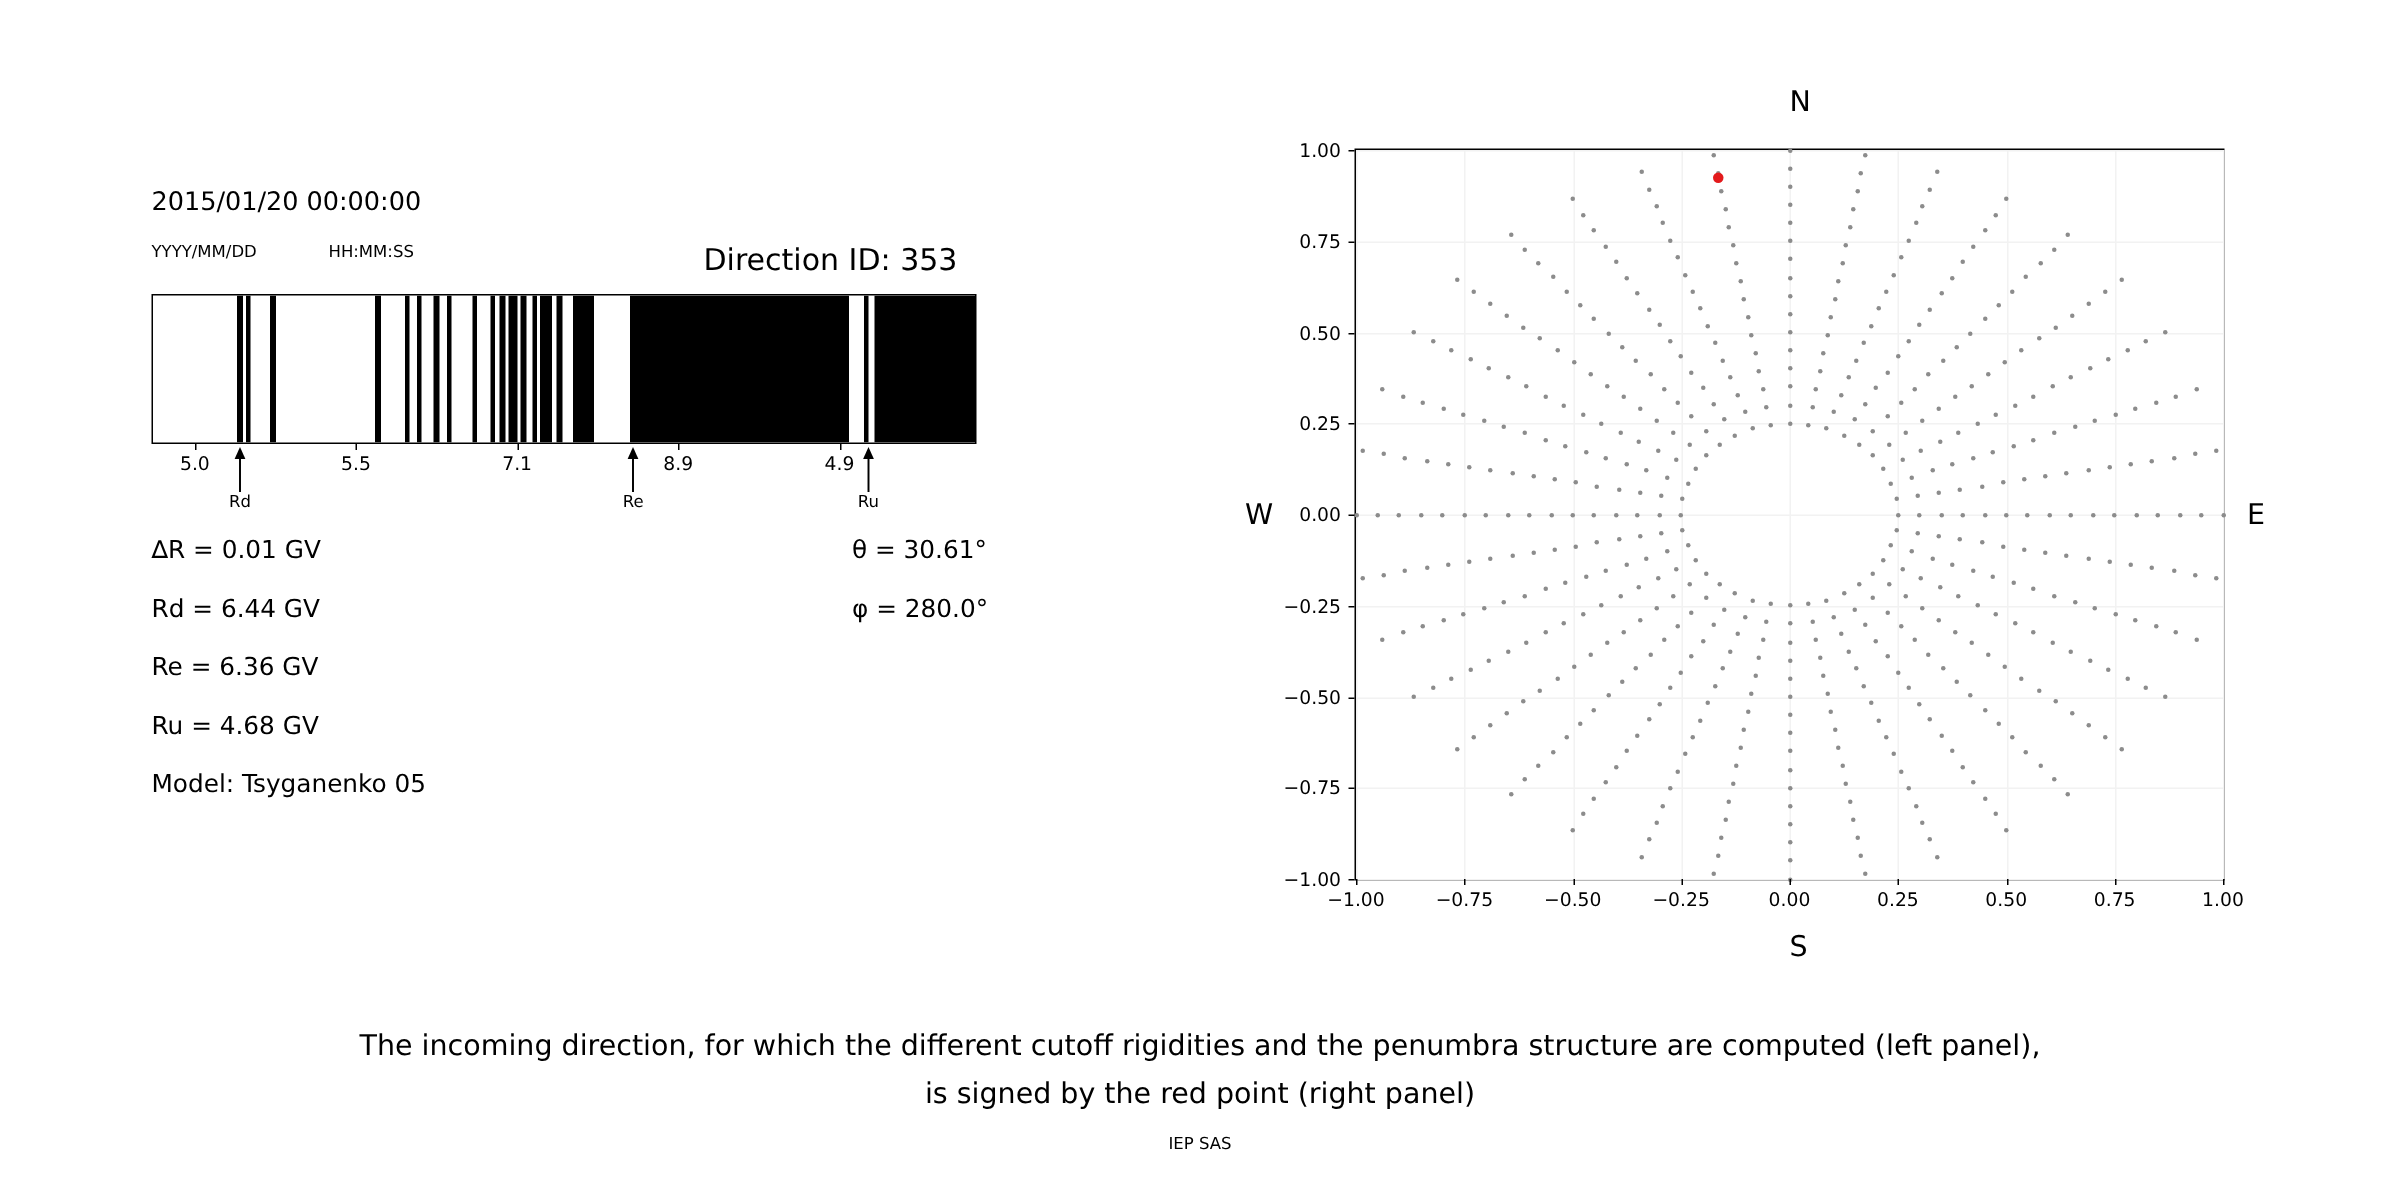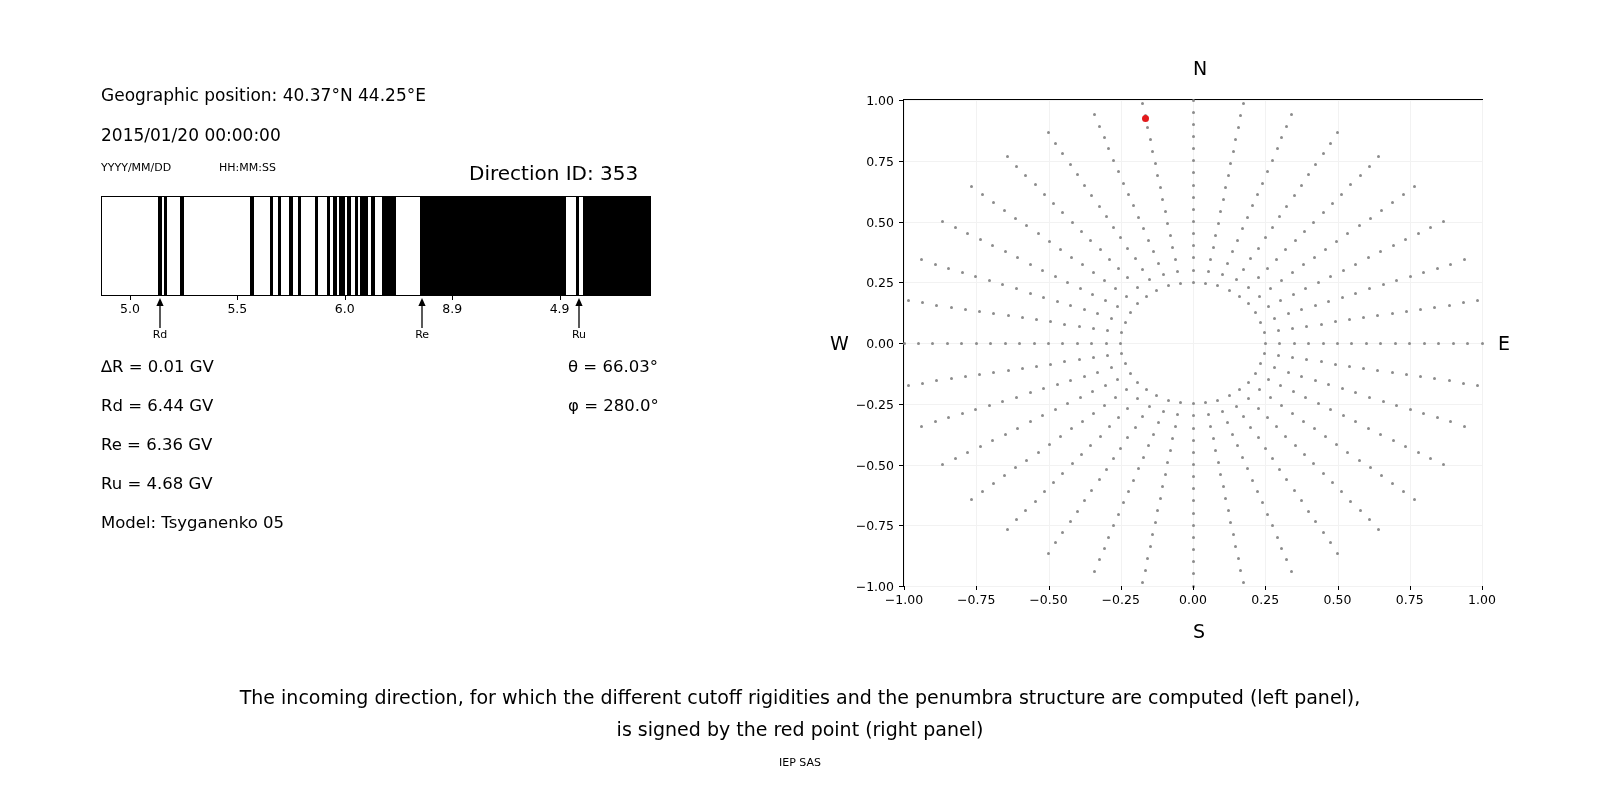--- a/index.html
+++ b/index.html
@@ -181,21 +181,20 @@
     text-align: center;
     top: 756px;
     font-size: 11px;
   }
 </style>
 </head>
 <body>
 
 <div class="panel-left">
 
-  <div class="info-line" id="geo-position">Geographic position: 40.37°N 44.25°E</div>
 
   <div class="info-line" id="datetime">2015/01/20 00:00:00</div>
 
   <div class="info-line" id="fmt-date">YYYY/MM/DD</div>
 
   <div class="info-line" id="fmt-time">HH:MM:SS</div>
 
   <div class="info-line" id="direction-id">Direction ID: 353</div>
 
   <div class="penumbra-wrap">
@@ -222,21 +221,21 @@
         <div class="band" style="left: 481.25px; width: 68.75px;"></div>
       </div>
   </div>
 
   <div class="bar-axis" id="bar-axis">
       <div class="tick" style="left: 28.9297px;"></div>
       <div class="tick-label" style="left: 28.9297px;">5.0</div>
       <div class="tick" style="left: 136.352px;"></div>
       <div class="tick-label" style="left: 136.352px;">5.5</div>
       <div class="tick" style="left: 243.773px;"></div>
-      <div class="tick-label" style="left: 243.773px;">6.0</div>
+      <div class="tick-label" style="left: 243.773px;">7.1</div>
       <div class="tick" style="left: 351.195px;"></div>
       <div class="tick-label" style="left: 351.195px;">8.9</div>
       <div class="tick" style="left: 458.617px;"></div>
       <div class="tick-label" style="left: 458.617px;">4.9</div>
       <div class="marker" style="left: 59.0078px;">
         <svg width="14" height="30" viewBox="0 0 14 30">
           <line x1="7" y1="30" x2="7" y2="6" stroke="#000" stroke-width="1.3"></line>
           <polygon points="7,0 3.4,8 10.6,8" fill="#000"></polygon>
         </svg>
       </div>
@@ -255,21 +254,21 @@
         </svg>
       </div>
       <div class="marker-label" style="left: 477.953px;">Ru</div>
     </div>
 
   <div class="stat" style="left:101px; top:357px;">∆R = 0.01 GV</div>
   <div class="stat" style="left:101px; top:396px;">Rd = 6.44 GV</div>
   <div class="stat" style="left:101px; top:435px;">Re = 6.36 GV</div>
   <div class="stat" style="left:101px; top:474px;">Ru = 4.68 GV</div>
   <div class="stat" style="left:101px; top:513px;">Model: Tsyganenko 05</div>
-  <div class="stat" style="left:568px; top:357px;">θ = 66.03°</div>
+  <div class="stat" style="left:568px; top:357px;">θ = 30.61°</div>
   <div class="stat" style="left:568px; top:396px;">φ = 280.0°</div>
 </div>
 
 <div class="panel-right">
   <div class="plot-frame" id="plot-frame">
       <div class="gridline-v" style="left: 0px;"></div>
       <div class="gridline-v" style="left: 72.25px;"></div>
       <div class="gridline-v" style="left: 144.5px;"></div>
       <div class="gridline-v" style="left: 216.75px;"></div>
       <div class="gridline-v" style="left: 289px;"></div>

